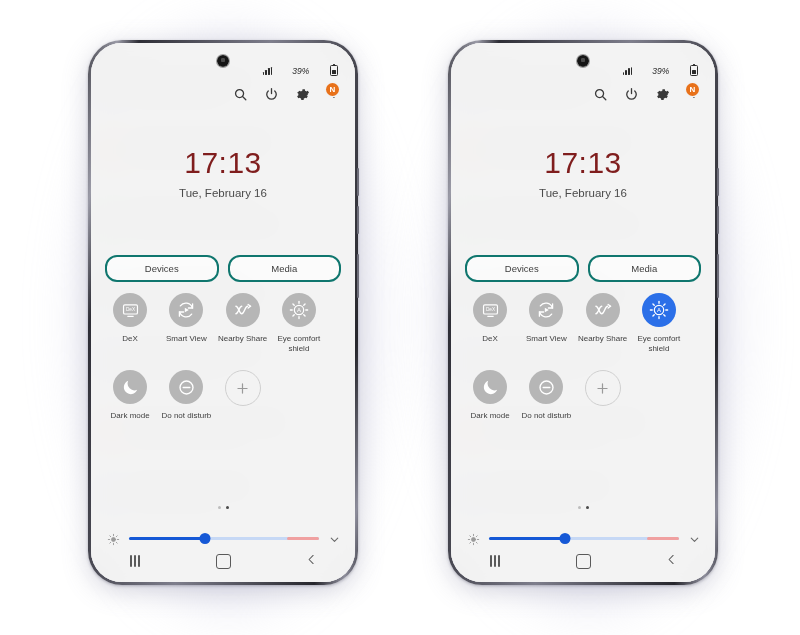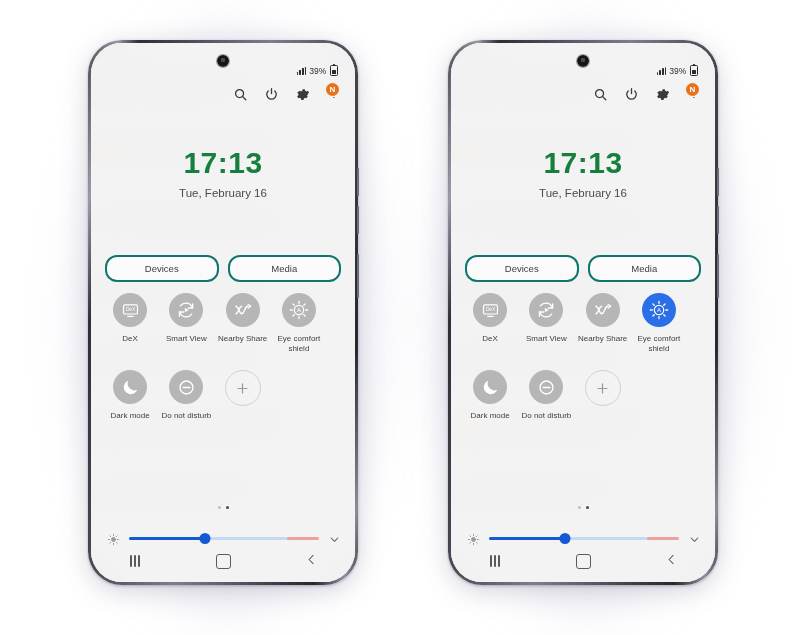--- a/index.html
+++ b/index.html
@@ -47,22 +47,22 @@
   .qs{
     position:absolute;left:0;right:0;top:0;
     background:rgba(242,242,242,.93);
     -webkit-backdrop-filter:blur(9px);
     backdrop-filter:blur(9px);
   }
 
   
   .statusbar{
     position:absolute;top:22px;right:17px;
-    display:flex;align-items:center;gap:3px;
-    font-size:8.5px;color:#2b2b2b;letter-spacing:.1px;
+    display:flex;align-items:center;gap:20px;
+    font-size:8.5px;color:#2b2b2b;letter-spacing:.1px;font-style:italic;
   }
   .sig{display:flex;align-items:flex-end;gap:1px;height:8px;}
   .sig i{display:block;width:1.6px;background:#2b2b2b;border-radius:.4px;}
   .sig i:nth-child(1){height:3px;}
   .sig i:nth-child(2){height:4.6px;}
   .sig i:nth-child(3){height:6.2px;}
   .sig i:nth-child(4){height:8px;}
   .batt{width:6.5px;height:9px;border:1.2px solid #2b2b2b;border-radius:1.5px;position:relative;}
   .batt::after{content:"";position:absolute;left:1px;right:1px;bottom:.8px;height:4px;background:#2b2b2b;border-radius:.5px;}
   .batt::before{content:"";position:absolute;left:2px;right:2px;top:-2.2px;height:1.6px;background:#2b2b2b;border-radius:1px;}
@@ -88,21 +88,21 @@
   .badge{
     position:absolute;top:-4px;left:0px;
     width:13px;height:13px;border-radius:50%;
     background:#e8711a;color:#fff;
     font-size:8px;font-weight:bold;line-height:13px;text-align:center;
     box-shadow:0 0 0 1.5px #f2f2f2;
   }
 
   
   .clock{position:absolute;left:0;right:0;top:105px;text-align:center;}
-  .clock .time{font-size:30px;color:#15803d;font-weight:700;letter-spacing:.5px;line-height:1;}
+  .clock .time{font-size:30px;color:#7f1d1d;font-weight:400;letter-spacing:.5px;line-height:1;}
   .clock .date{font-size:11.5px;color:#4a4a4a;margin-top:9px;font-weight:400;}
 
   
   .pillrow{position:absolute;left:14px;right:14px;top:212px;display:flex;gap:9px;}
   .pill{
     flex:1;height:23px;border-radius:12px;
     border:2px solid #0f766e;background:rgba(252,252,252,.85);
     display:flex;align-items:center;justify-content:center;
     font-size:9.5px;color:#3c3c3c;cursor:pointer;
   }

